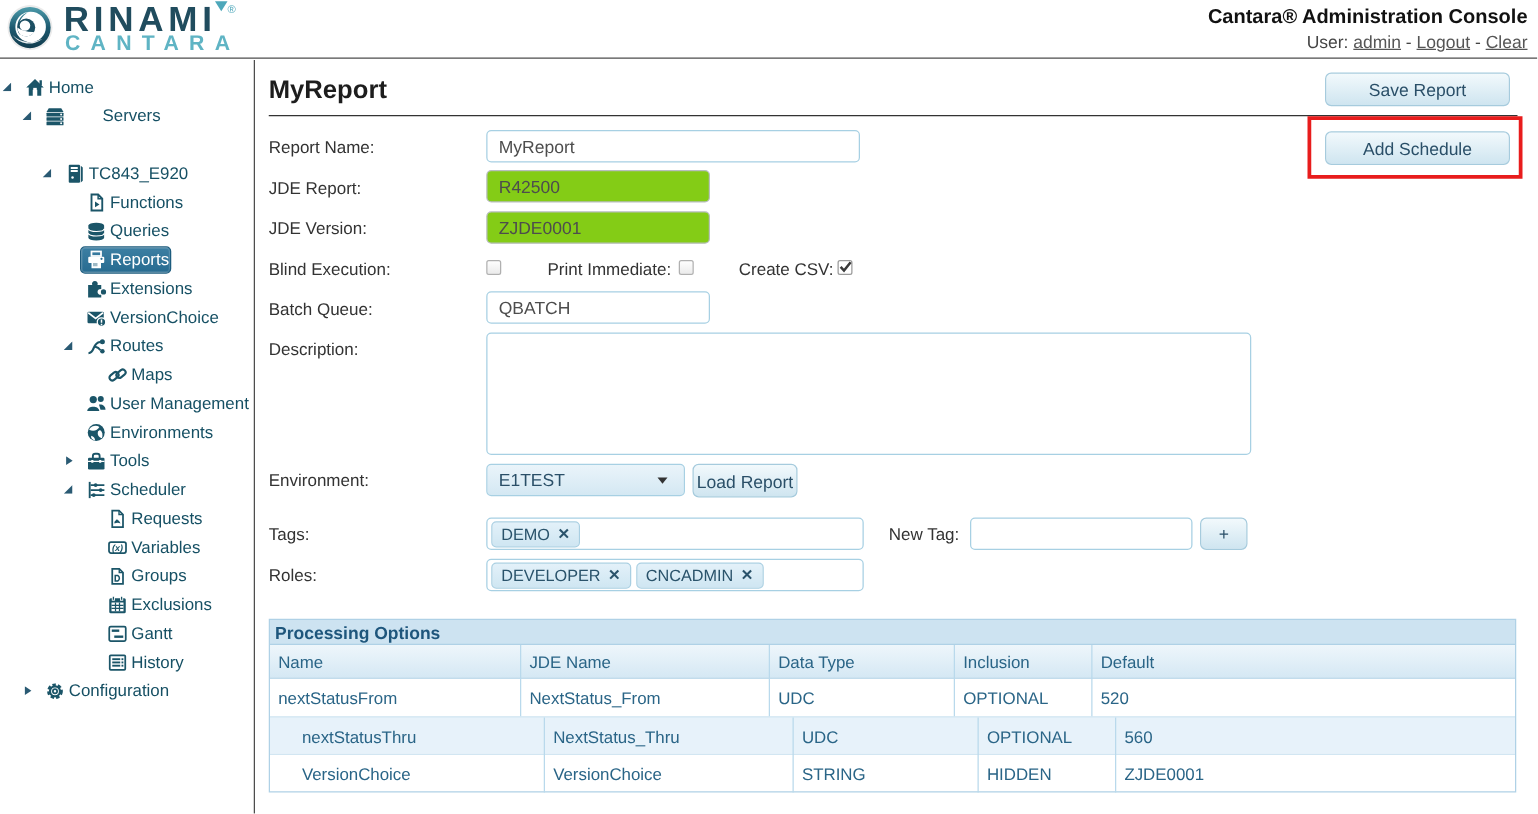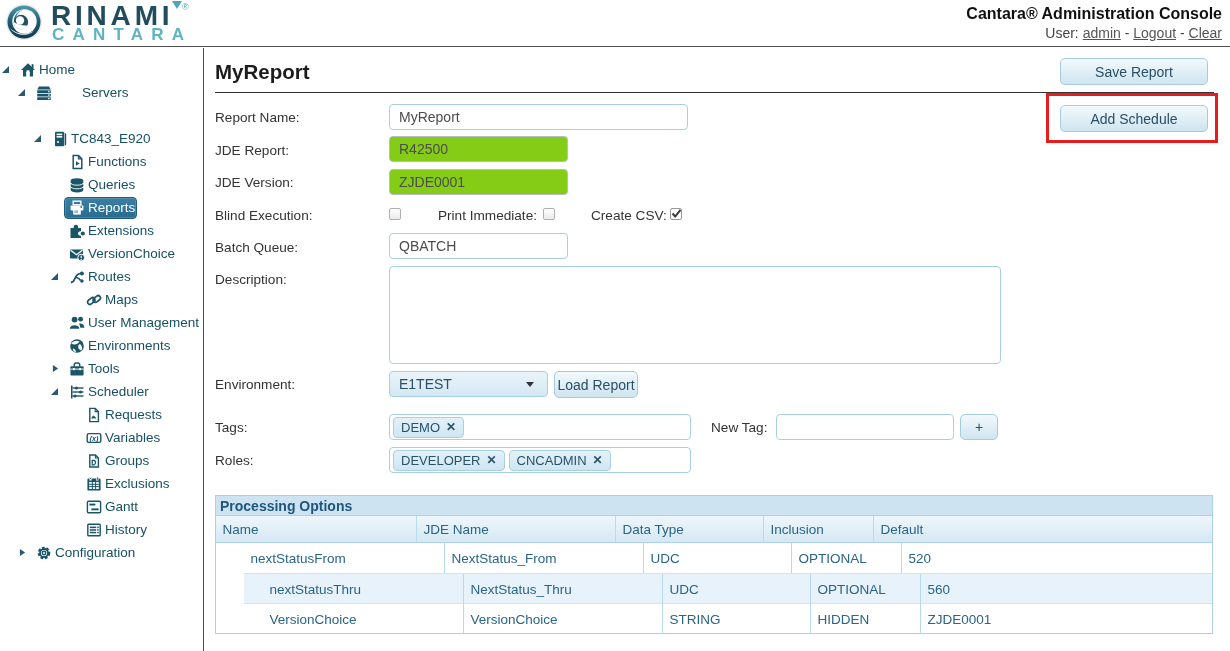--- a/index.html
+++ b/index.html
@@ -26,21 +26,21 @@
   background:#fff; font-size:14px; color:#4d4d4d; display:flex; align-items:center; padding-left:9px; }
 .dis { background:#84cc16; border-color:#b8bdbf; }
 .cb { position:absolute; width:12px; height:12px; border:1px solid #b0b0b0; border-radius:2px; background:linear-gradient(#fefefe,#ebebeb); }
 .chip { height:21px; border:1px solid #a9cfe2; border-radius:4px; background:linear-gradient(#e3f1f9,#cfe6f2);
   color:#2a536b; font-size:13px; display:inline-flex; align-items:center; padding:0 7px; margin-right:4px; }
 .chip .x { margin-left:6px; color:#2a536b; font-size:12px; font-weight:bold; }
 #tbl { position:absolute; left:11px; top:447px; width:998px; border:1px solid #afd1e6; }
 #tbl .cap { height:20px; background:#cde3f1; color:#1e567c; font-weight:bold; font-size:14px;
   display:flex; align-items:center; padding-left:4px; border-bottom:1px solid #afd1e6; }
 #tbl .hrow { height:27px; line-height:27px; background:linear-gradient(#eef6fb,#d5e8f4); border-bottom:1px solid #afd1e6; }
-#tbl .row { height:30px;margin-left:28px; }
+#tbl .row { height:30px; }
 #tbl .hrow .cell{height:27px;}
 #tbl .row .cell{height:30px;}
 #tbl .alt { background:#e7f2fa; }
 #tbl .row+.row { border-top:1px solid #d2e6f2;padding-left:19px; }
 #tbl .cell { display:flex; align-items:center; padding-left:6.5px; font-size:13.5px; color:#2a6587; overflow:hidden; }
 #tbl .flexr { display:flex; }
 #tbl .c1{width:200px;} #tbl .c2{width:199px;} #tbl .c3{width:148px;} #tbl .c4{width:110px;} #tbl .c5{flex:1;}
 #tbl .cell+.cell { border-left:1px solid #b9d9ec; }
 #redbox { position:absolute; left:842px; top:45px; width:171.5px; height:49.5px; border:3.6px solid #e81c1c; }
 svg { display:block; }

